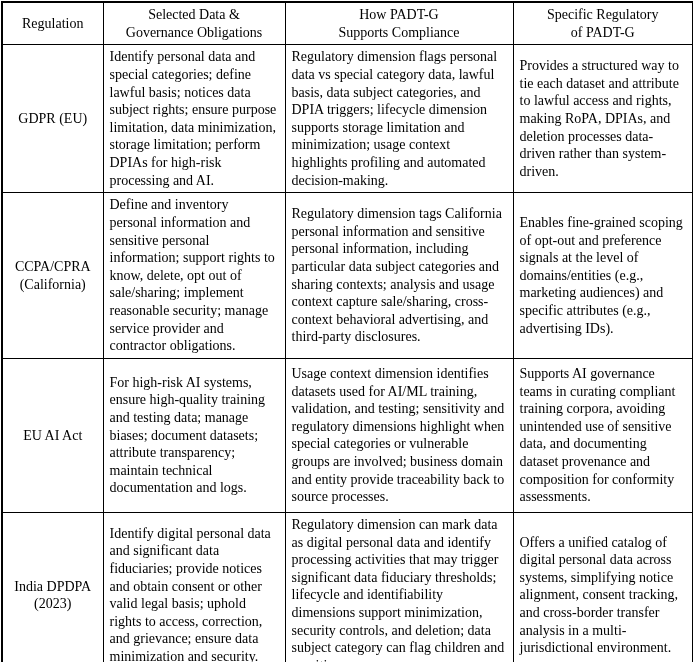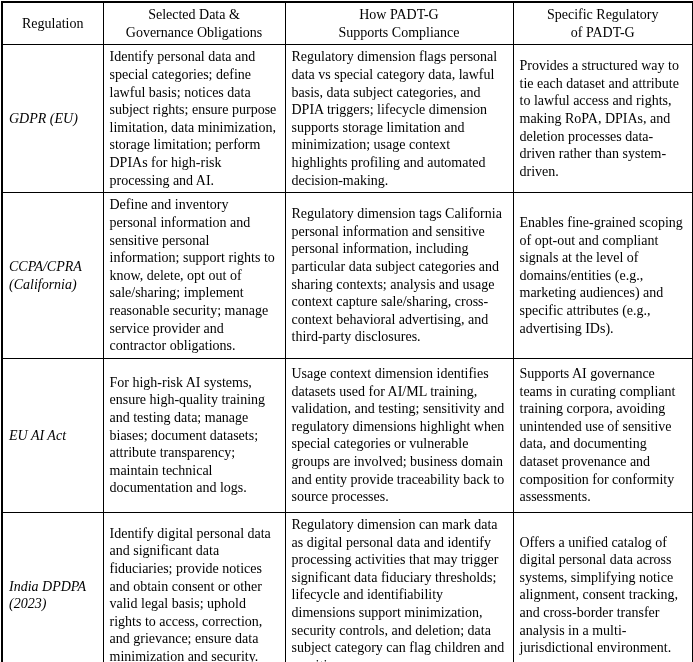--- a/index.html
+++ b/index.html
@@ -31,22 +31,22 @@
     padding: 3px 6px;
     overflow: hidden;
   }
   table.reg-table th {
     font-weight: normal;
     text-align: center;
     white-space: pre-line;
     height: 41px;
   }
   td.reg-name {
+    text-align: center;
     white-space: pre-line;
-    font-style: italic;
   }
   td.body-cell {
     text-align: left;
   }
   col.c1 { width: 101px; }
   col.c2 { width: 182px; }
   col.c3 { width: 228px; }
   col.c4 { width: 180px; }
   tr.r1 { height: 146px; }
   tr.r2 { height: 160px; }
@@ -79,21 +79,21 @@
       <td class="reg-name">GDPR (EU)</td>
       <td class="body-cell">Identify personal data and special categories; define lawful basis; notices data subject rights; ensure purpose limitation, data minimization, storage limitation; perform DPIAs for high-risk processing and AI.</td>
       <td class="body-cell">Regulatory dimension flags personal data vs special category data, lawful basis, data subject categories, and DPIA triggers; lifecycle dimension supports storage limitation and minimization; usage context highlights profiling and automated decision-making.</td>
       <td class="body-cell">Provides a structured way to tie each dataset and attribute to lawful access and rights, making RoPA, DPIAs, and deletion processes data-driven rather than system-driven.</td>
     </tr>
     <tr class="r2">
       <td class="reg-name">CCPA/CPRA
 (California)</td>
       <td class="body-cell">Define and inventory personal information and sensitive personal information; support rights to know, delete, opt out of sale/sharing; implement reasonable security; manage service provider and contractor obligations.</td>
       <td class="body-cell">Regulatory dimension tags California personal information and sensitive personal information, including particular data subject categories and sharing contexts; analysis and usage context capture sale/sharing, cross-context behavioral advertising, and third-party disclosures.</td>
-      <td class="body-cell">Enables fine-grained scoping of opt-out and compliant signals at the level of domains/entities (e.g., marketing audiences) and specific attributes (e.g., advertising IDs).</td>
+      <td class="body-cell">Enables fine-grained scoping of opt-out and preference signals at the level of domains/entities (e.g., marketing audiences) and specific attributes (e.g., advertising IDs).</td>
     </tr>
     <tr class="r3">
       <td class="reg-name">EU AI Act</td>
       <td class="body-cell">For high-risk AI systems, ensure high-quality training and testing data; manage biases; document datasets; attribute transparency; maintain technical documentation and logs.</td>
       <td class="body-cell">Usage context dimension identifies datasets used for AI/ML training, validation, and testing; sensitivity and regulatory dimensions highlight when special categories or vulnerable groups are involved; business domain and entity provide traceability back to source processes.</td>
       <td class="body-cell">Supports AI governance teams in curating compliant training corpora, avoiding unintended use of sensitive data, and documenting dataset provenance and composition for conformity assessments.</td>
     </tr>
     <tr class="r4">
       <td class="reg-name">India DPDPA
 (2023)</td>

